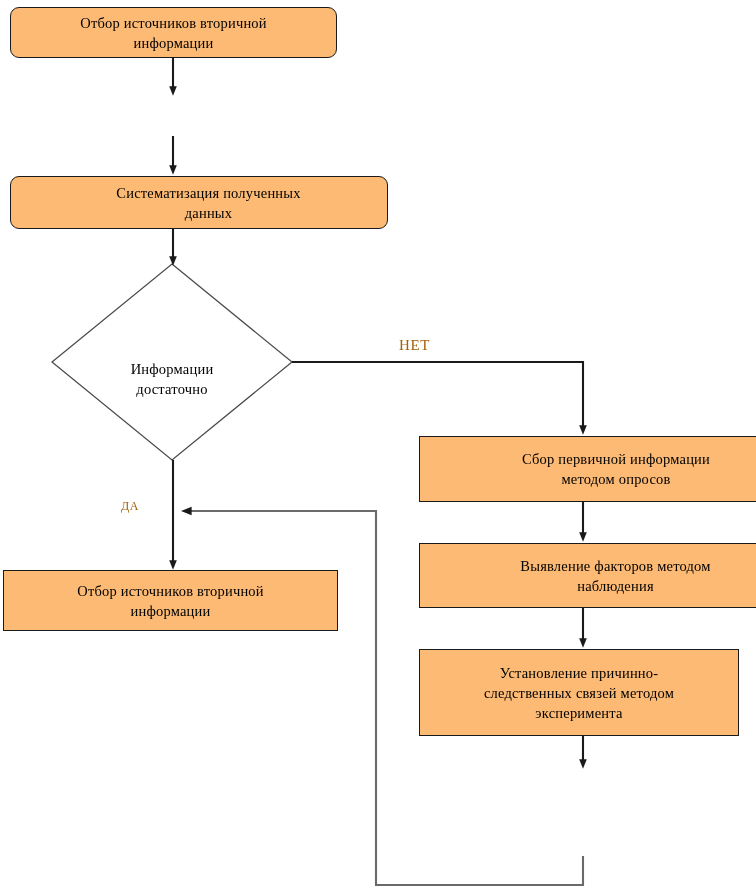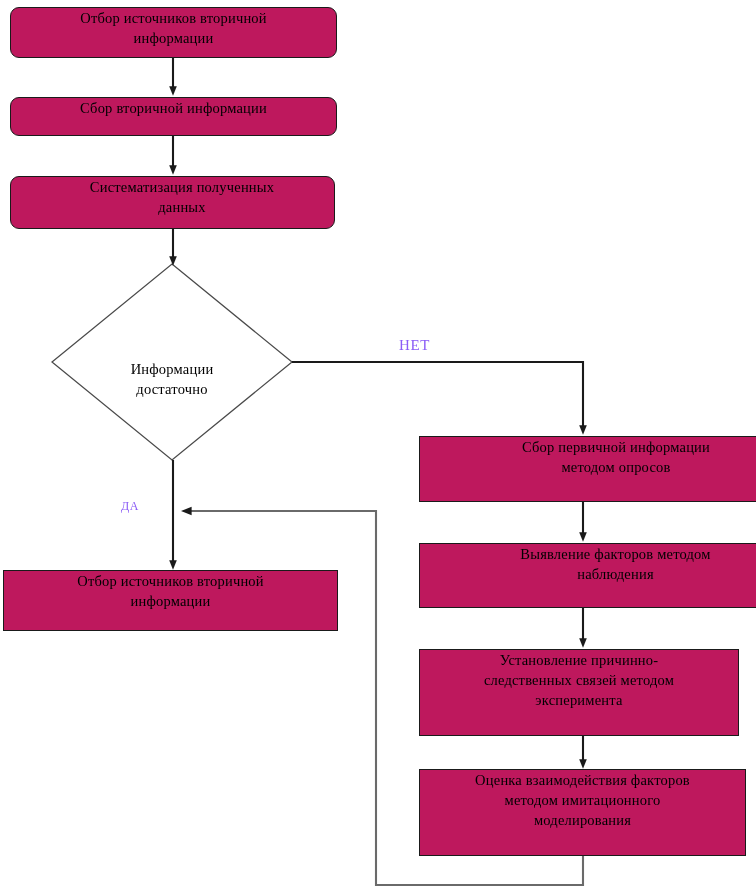--- a/index.html
+++ b/index.html
@@ -20,25 +20,25 @@
     position: absolute;
     left: 0;
     top: 0;
     width: 756px;
     height: 891px;
   }
   .node {
     position: absolute;
     box-sizing: border-box;
     display: flex;
-    align-items: flex-start;
+    align-items: center;
     justify-content: center;
     text-align: center;
     color: #000000;
-    background: #be185d;
+    background: #fdba74;
     z-index: 2;
   }
   .node-rect {
     border: 1.6px solid #1a1a1a;
   }
   .node-rounded {
     border: 1.6px solid #1a1a1a;
     border-radius: 9px;
   }
   .node-text {
@@ -53,21 +53,21 @@
     z-index: 3;
     color: #000000;
     text-align: center;
     line-height: 1.42;
     letter-spacing: 0.2px;
     white-space: pre-line;
   }
   .edge-label {
     position: absolute;
     z-index: 3;
-    color: #8b5cf6;
+    color: #a16207;
     letter-spacing: 0.6px;
     white-space: nowrap;
     text-align: center;
   }
 </style>
 </head>
 <body>
 
 <div id="canvas">
 
@@ -98,25 +98,22 @@
     <line x1="583" y1="736" x2="583" y2="764" stroke="#1a1a1a" stroke-width="2.1" marker-end="url(#ah)"></line>
 
     <polyline points="583,856 583,885 376,885 376,511 186,511" fill="none" stroke="#6a6a6a" stroke-width="2.1" marker-end="url(#ah-thin)"></polyline>
   </svg>
 
   <div class="node node-rounded" style="left:10px; top:7px; width:327px; height:51px; font-size:14.5px;">
     <span class="node-text">Отбор источников вторичной
 информации</span>
   </div>
 
-  <div class="node node-rounded" style="left:10px; top:97px; width:327px; height:39px; font-size:14.5px;">
-    <span class="node-text">Сбор вторичной информации</span>
-  </div>
 
-  <div class="node node-rounded" style="left:10px; top:176px; width:325px; height:53px; font-size:14.5px;padding-left:19px;">
+  <div class="node node-rounded" style="left:10px; top:176px; width:378px; height:53px; font-size:14.5px;padding-left:19px;">
     <span class="node-text">Систематизация  полученных
 данных</span>
   </div>
 
   <div class="diamond-label" style="left:72px; top:338px; width:200px; font-size:14.5px;">
     <span class="node-text">Информации
 достаточно</span>
   </div>
 
   <div class="node node-rect" style="left:3px; top:570px; width:335px; height:61px; font-size:14.5px;">
@@ -133,23 +130,18 @@
     <span class="node-text">Выявление  факторов методом
 наблюдения</span>
   </div>
 
   <div class="node node-rect" style="left:419px; top:649px; width:320px; height:87px; font-size:14.5px;">
     <span class="node-text">Установление  причинно-
 следственных  связей методом
 эксперимента</span>
   </div>
 
-  <div class="node node-rect" style="left:419px; top:769px; width:327px; height:87px; font-size:14.5px;">
-    <span class="node-text">Оценка взаимодействия факторов
-методом имитационного
-моделирования</span>
-  </div>
 
   <div class="edge-label" style="left:399px; top:337px; font-size:15px;">НЕТ</div>
 
   <div class="edge-label" style="left:121px; top:499px; font-size:12px;">ДА</div>
 
 </div>
 
 </body></html>

